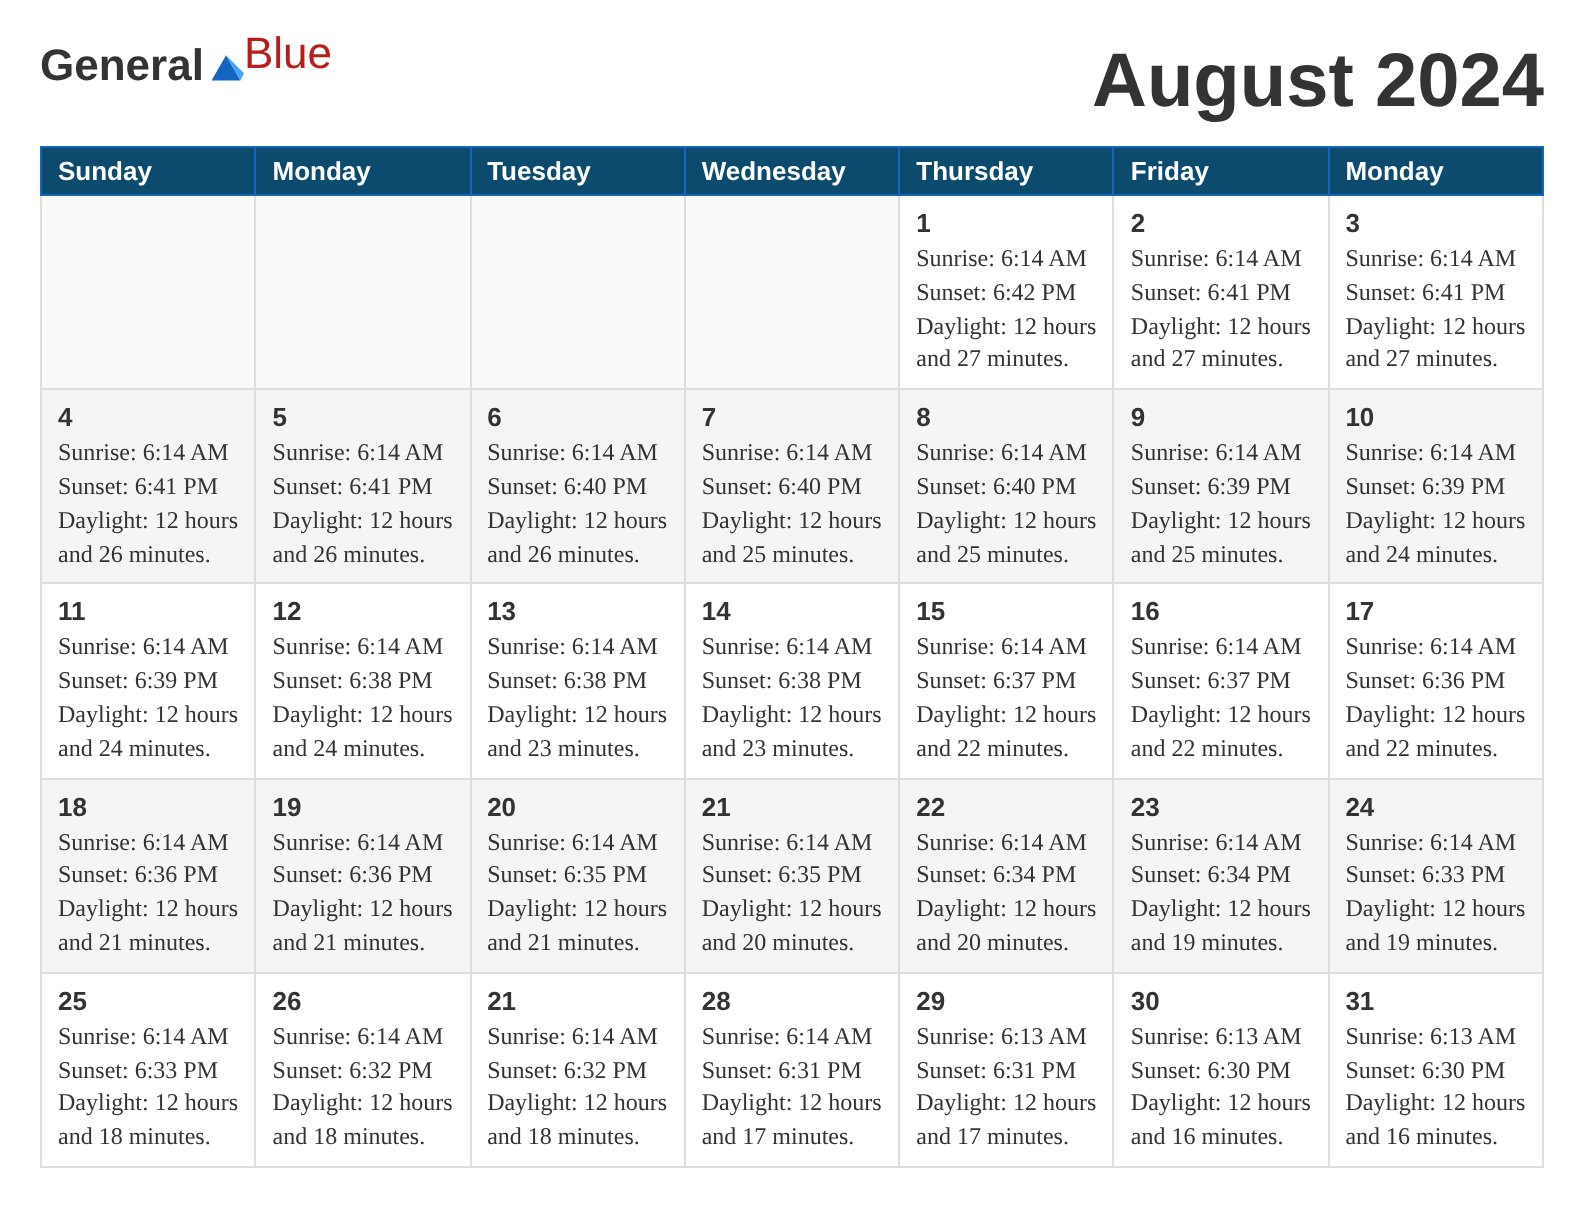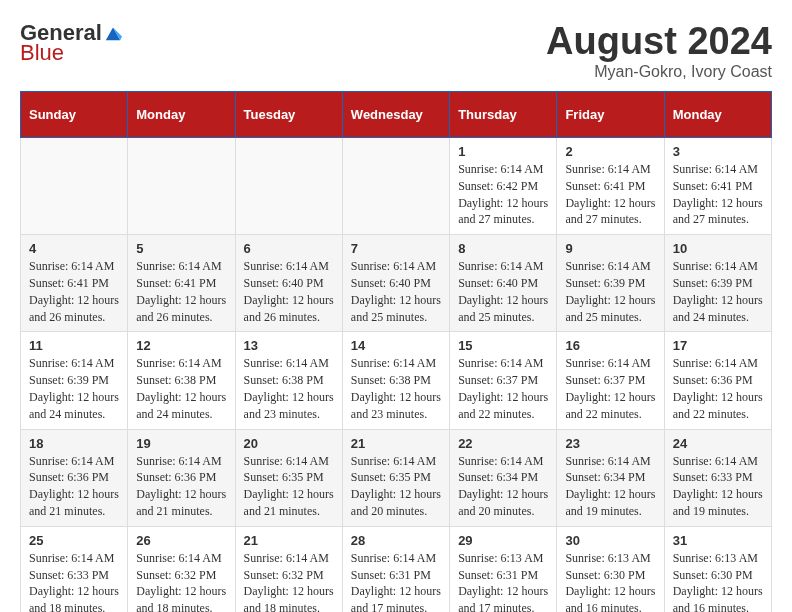--- a/index.html
+++ b/index.html
@@ -11,21 +11,21 @@
       padding: 20px;
     }
     .header {
       display: flex;
       justify-content: space-between;
       align-items: flex-start;
       margin-bottom: 10px;
     }
     .logo {
       display: flex;
-      flex-direction: column;
+      flex-direction: row;
       align-items: flex-start;
     }
     .logo-text {
       display: flex;
       align-items: center;
       font-size: 22px;
       font-weight: bold;
       color: #333;
     }
     .logo-general { color: #333; }
@@ -46,24 +46,24 @@
     .location {
       font-size: 16px;
       color: #555;
     }
     .calendar {
       width: 100%;
       border-collapse: collapse;
       border: 1px solid #ccc;
     }
     .calendar th {
-      background-color: #b91c1c;
+      background-color: #0c4a6e;
       color: #fff;
       text-align: left;
-      padding: 15px 8px;
+      padding: 4px 8px;
       font-size: 13px;
       border: 1px solid #1565C0;
     }
     .calendar td {
       vertical-align: top;
       padding: 6px 8px;
       font-size: 11px;
       color: #333;
       border: 1px solid #ddd;
       width: calc(100% / 7);
@@ -101,21 +101,20 @@
       <span class="logo-general">General</span>
       <svg class="logo-icon" viewBox="0 0 20 20">
         <polygon points="2,18 10,4 18,18" fill="#1565C0"></polygon>
         <polygon points="10,4 18,18 20,14" fill="#42A5F5"></polygon>
       </svg>
     </div>
     <span class="logo-blue" style="font-size:22px;font-weight:normal;color:#b91c1c;margin-top:-6px;">Blue</span>
   </div>
   <div class="title-block">
     <div class="month-title">August 2024</div>
-    <div class="location">Myan-Gokro, Ivory Coast</div>
   </div>
 </div>
 
 <table class="calendar">
   <thead>
     <tr>
     <th>Sunday</th>
         <th>Monday</th>
         <th>Tuesday</th>
         <th>Wednesday</th>

